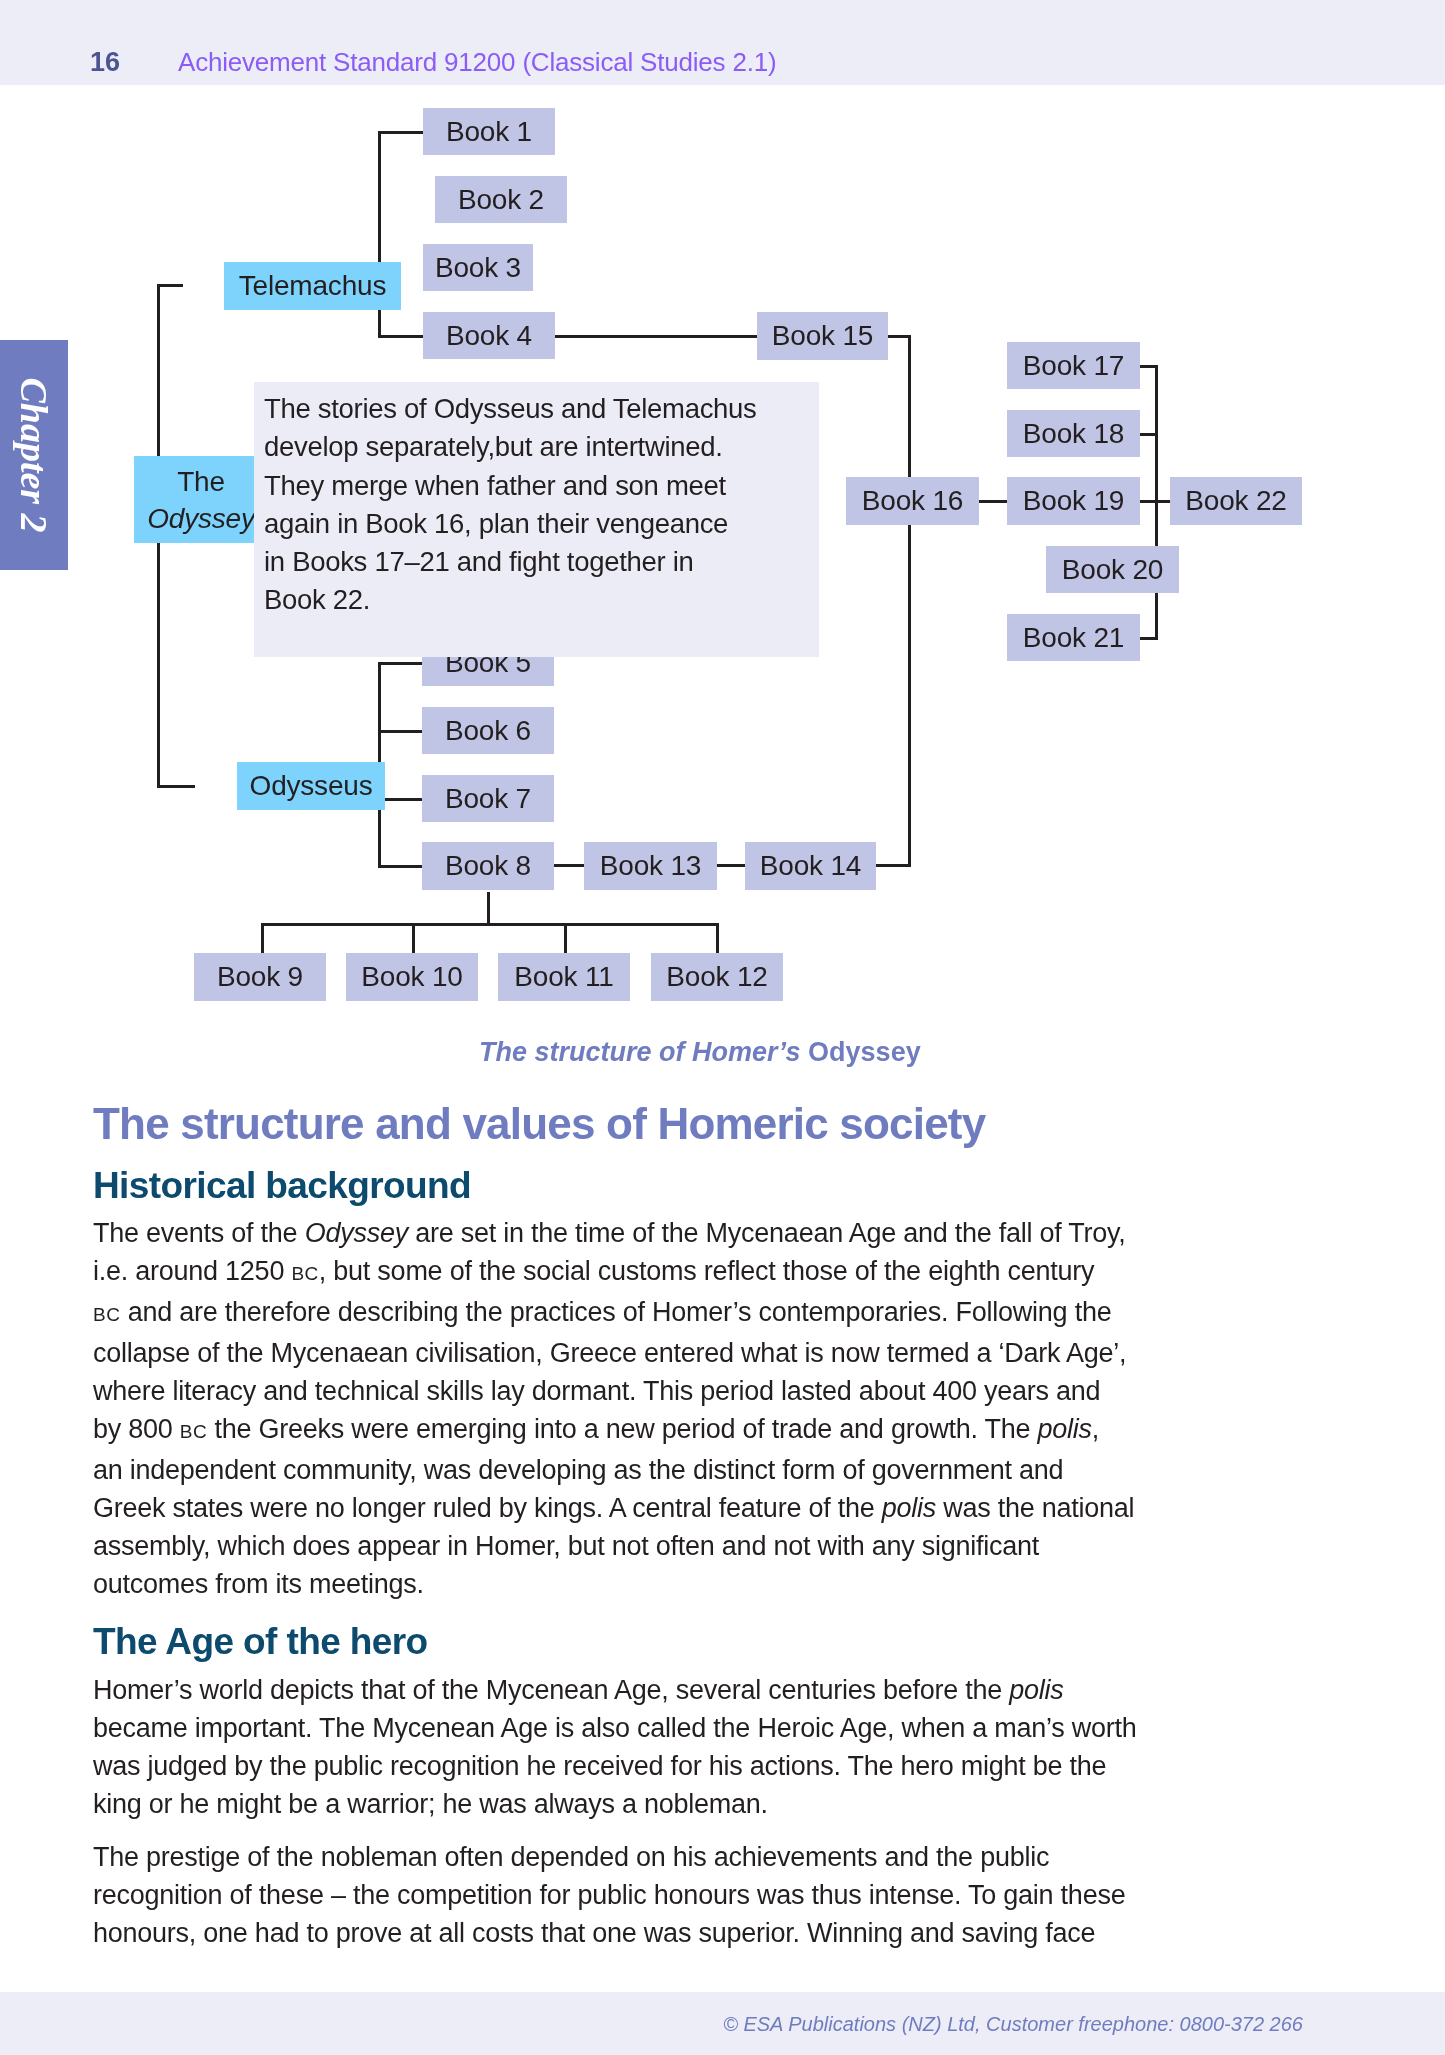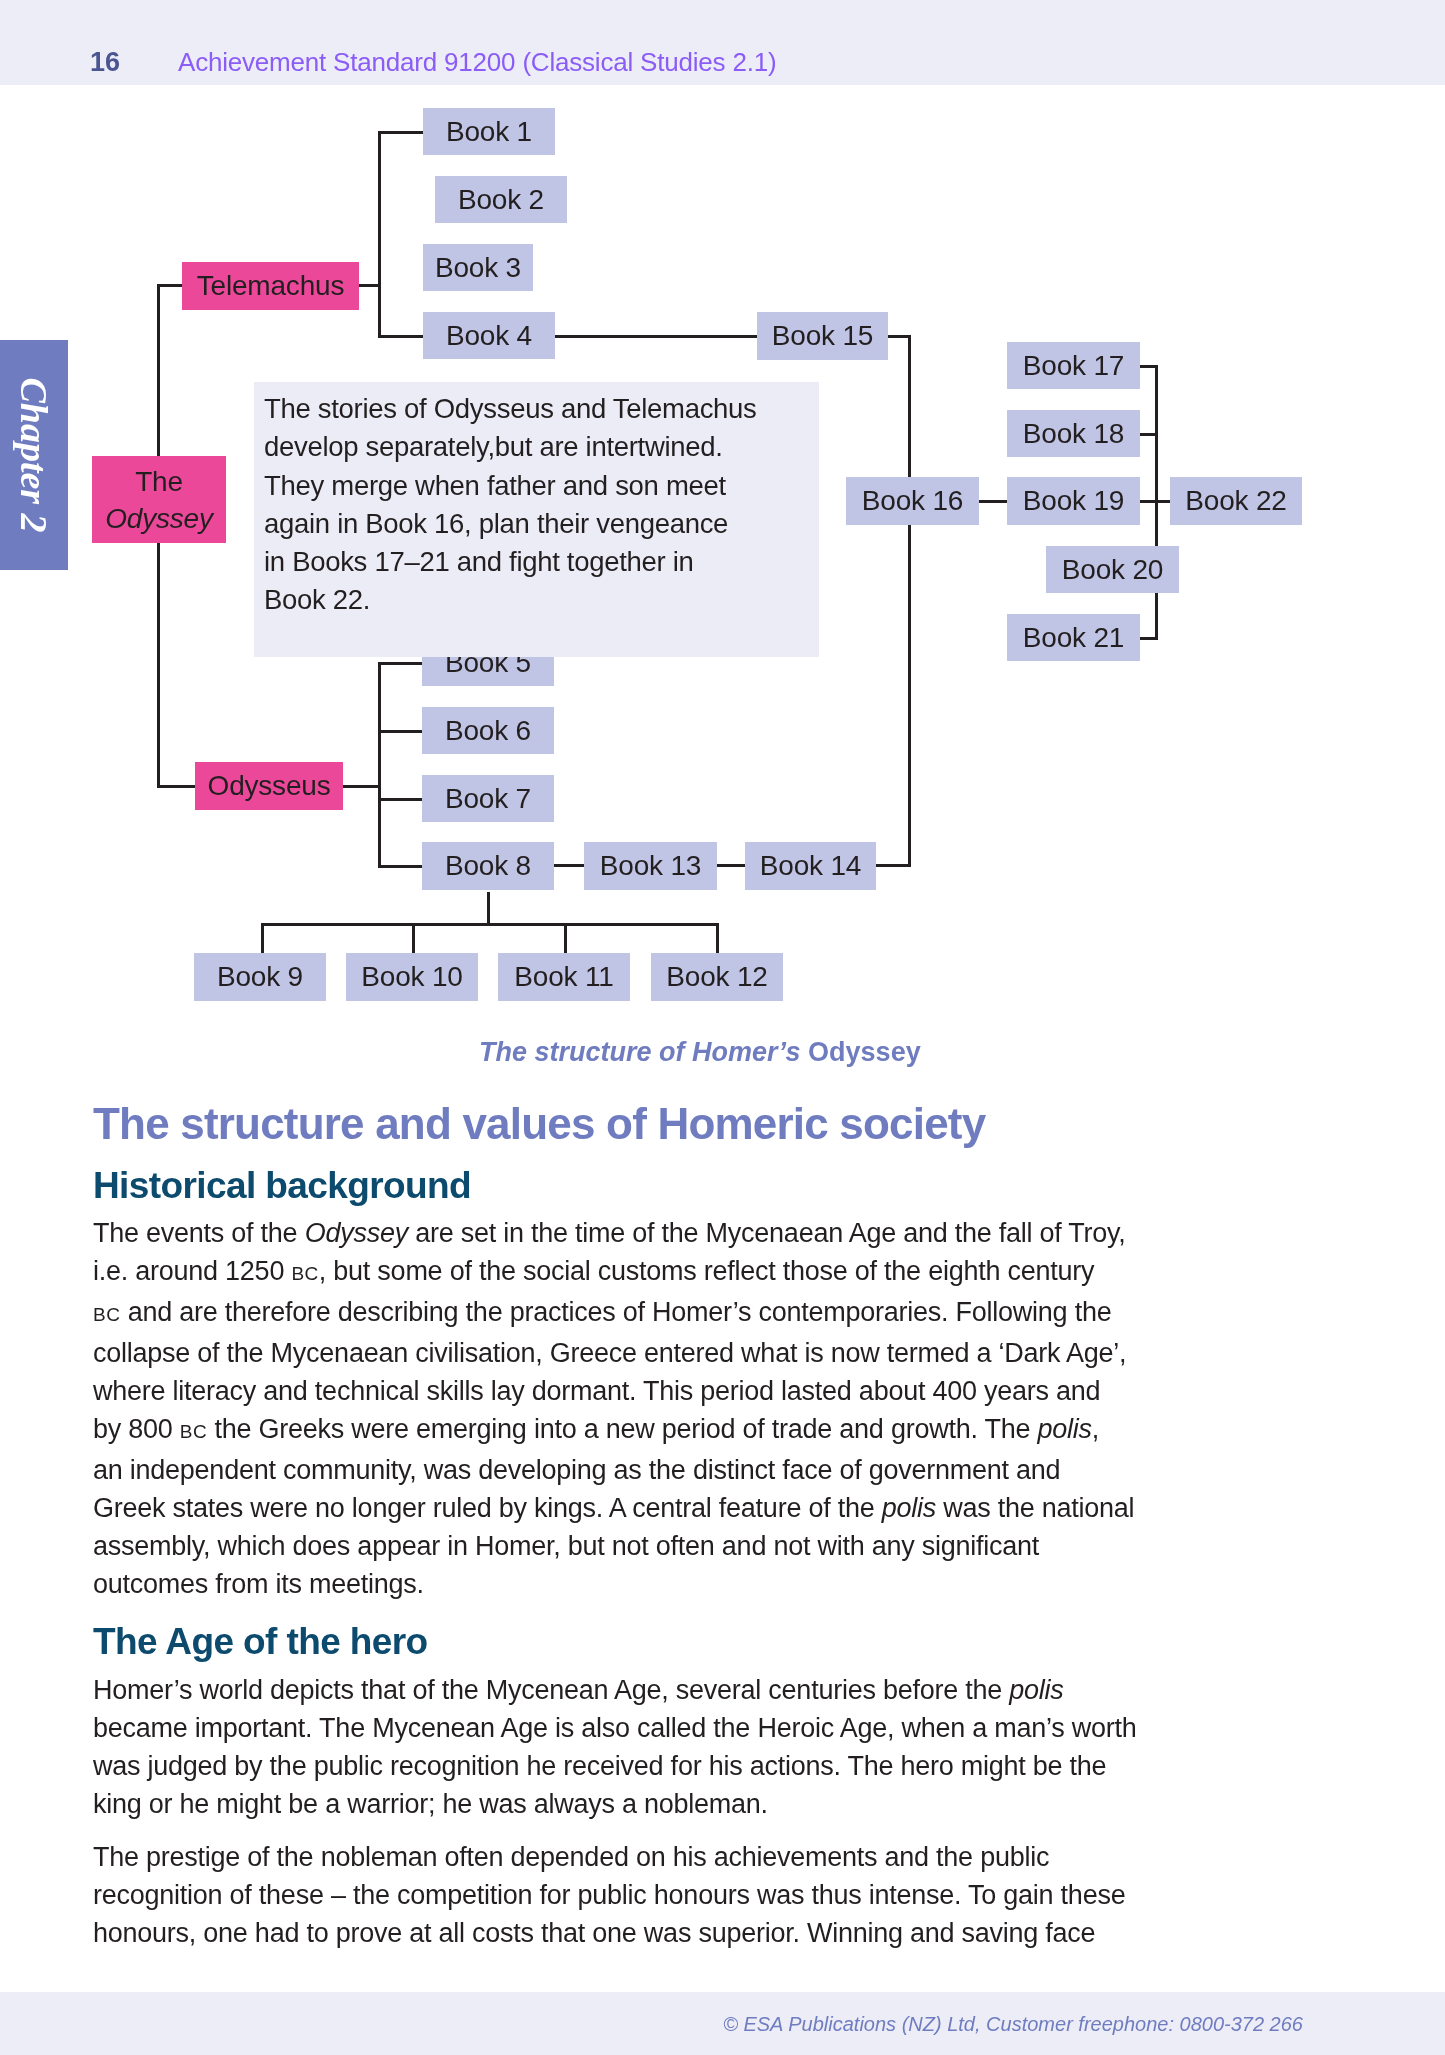--- a/index.html
+++ b/index.html
@@ -22,21 +22,21 @@
     white-space: nowrap; color: #ffffff; font-family: "Liberation Serif", serif;
     font-style: italic; font-weight: bold; font-size: 38px;
   }
   
   #diagram { left: 0; top: 0; width: 1445px; height: 1080px; }
   .box {
     position: absolute; background: #c0c5e5; color: #231f20;
     font-size: 28px; line-height: 1; display: flex; align-items: center; justify-content: center;
     white-space: nowrap; letter-spacing: -0.2px;
   }
-  .box.dark { background: #ec4899; }
+  .box.dark { background: #7dd3fc; margin-left: 42px; }
   .line { position: absolute; background: #231f20; }
   .h { height: 3px; }
   .v { width: 3px; }
   #note-box {
     left: 254px; top: 382px; width: 565px; height: 275px; background: #ececf7;
     box-sizing: border-box; padding: 8px 0 0 10px;
     font-size: 27.5px; line-height: 38.3px; color: #231f20; letter-spacing: -0.3px;
   }
   #note-box div { white-space: nowrap; }
   #odyssey-box { flex-direction: column; line-height: 37px; font-size: 28px; }
@@ -166,21 +166,21 @@
 
 <div class="abs h1">The structure and values of Homeric society</div>
 <div class="abs h2" style="top:1163px;">Historical background</div>
 <div class="abs para" style="top:1214px;">
     <div>The events of the <span class="it">Odyssey</span> are set in the time of the Mycenaean Age and the fall of Troy,</div>
     <div>i.e. around 1250 <span class="sc">BC</span>, but some of the social customs reflect those of the eighth century</div>
     <div><span class="sc">BC</span> and are therefore describing the practices of Homer’s contemporaries. Following the</div>
     <div>collapse of the Mycenaean civilisation, Greece entered what is now termed a ‘Dark Age’,</div>
     <div>where literacy and technical skills lay dormant. This period lasted about 400 years and</div>
     <div>by 800 <span class="sc">BC</span> the Greeks were emerging into a new period of trade and growth. The <span class="it">polis</span>,</div>
-    <div>an independent community, was developing as the distinct face of government and</div>
+    <div>an independent community, was developing as the distinct form of government and</div>
     <div>Greek states were no longer ruled by kings. A central feature of the <span class="it">polis</span> was the national</div>
     <div>assembly, which does appear in Homer, but not often and not with any significant</div>
     <div>outcomes from its meetings.</div>
   </div>
 
 <div class="abs h2" style="top:1619px;">The Age of the hero</div>
 <div class="abs para" style="top:1671px;">
     <div>Homer’s world depicts that of the Mycenean Age, several centuries before the <span class="it">polis</span></div>
     <div>became important. The Mycenean Age is also called the Heroic Age, when a man’s worth</div>
     <div>was judged by the public recognition he received for his actions. The hero might be the</div>

